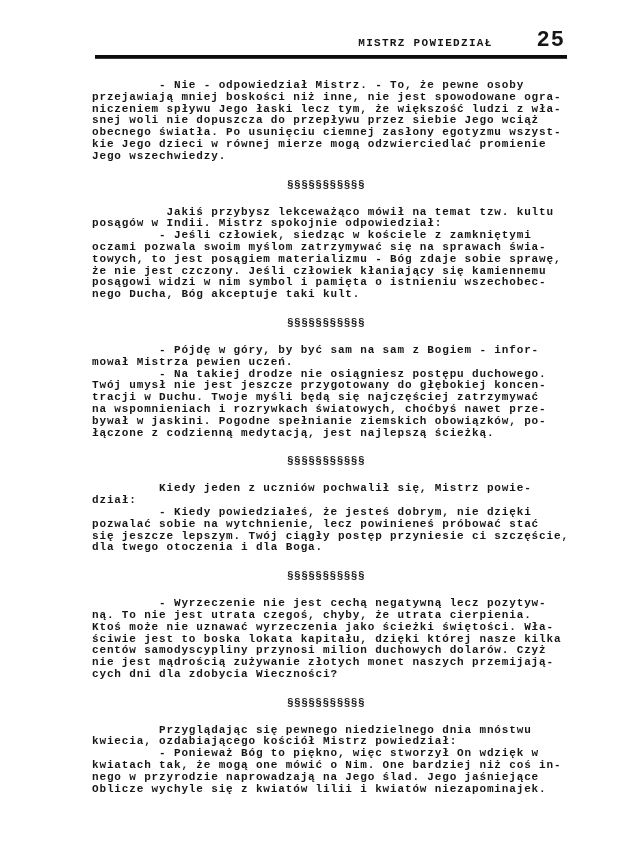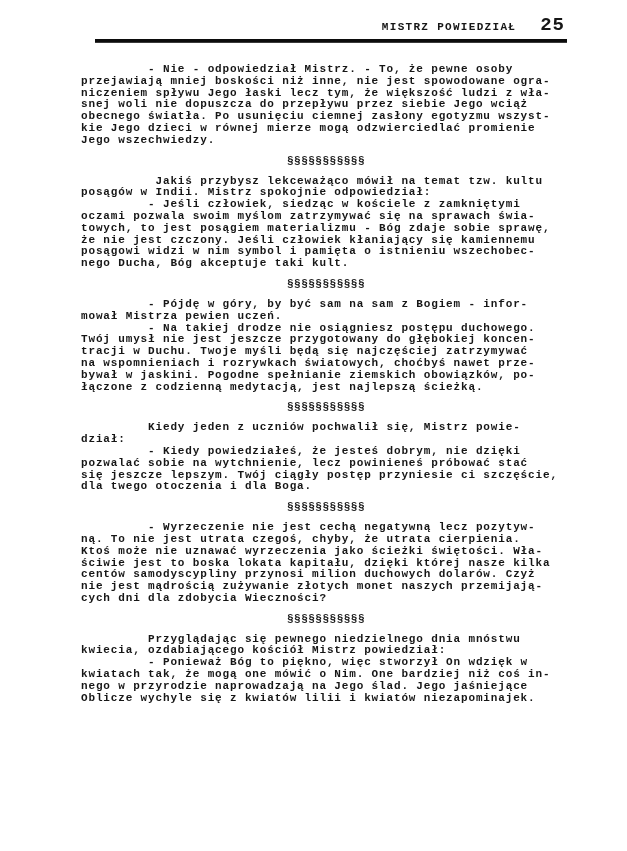--- a/index.html
+++ b/index.html
@@ -11,54 +11,54 @@
     background: #ffffff;
     color: #161616;
     font-family: "Liberation Mono", "DejaVu Sans Mono", monospace;
     font-weight: 700;
     overflow: hidden;
     box-sizing: border-box;
   }
   .header {
     margin: 0 0 0 95px;
     width: 470px;
-    padding-top: 16px;
+    padding-top: 32px;
     display: flex;
     justify-content: flex-end;
     align-items: flex-end;
     white-space: nowrap;
   }
   .running-title {
     font-size: 11px;
     letter-spacing: 1.3px;
     line-height: 14px;
   }
   .page-number {
-    font-size: 19px;
+    font-size: 22px;
     line-height: 18px;
     letter-spacing: 1px;
-    margin-left: 24px;
+    margin-left: 44px;
   }
   .header-rule {
     margin: 5px 0 0 95px;
     width: 472px;
     height: 3px;
     background: #0c0c0c;
     border-bottom: 1px solid #3a3a3a;
   }
   .body-text {
     margin: 21px 0 0 76px;
     width: 500px;
     font-size: 11px;
     line-height: 11.8px;
     letter-spacing: 0.85px;
   }
   .para {
     white-space: pre;
-    margin: 5px;
+    margin: 16px;
   }
   .divider {
     text-align: center;
     font-size: 11px;
     line-height: 12px;
     letter-spacing: 0.5px;
     margin: 8px 0 9px 0;
   }
 </style>
 </head>

